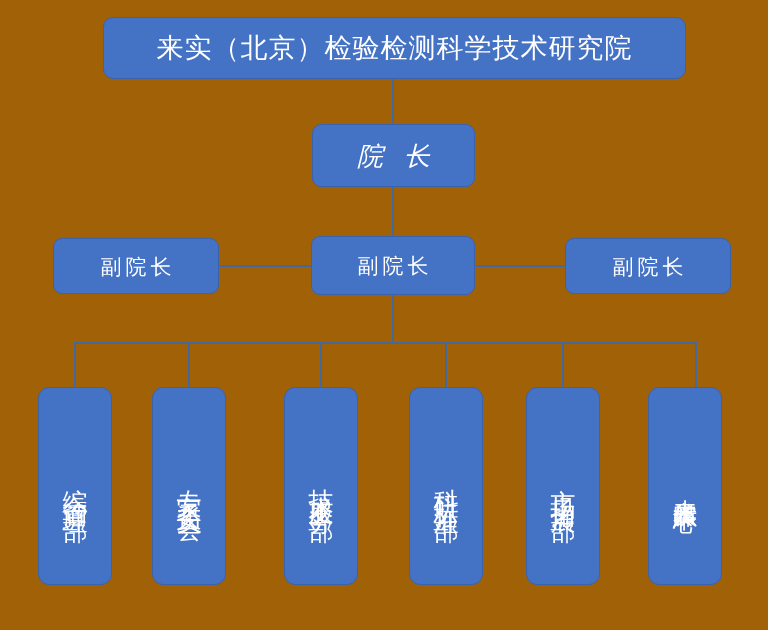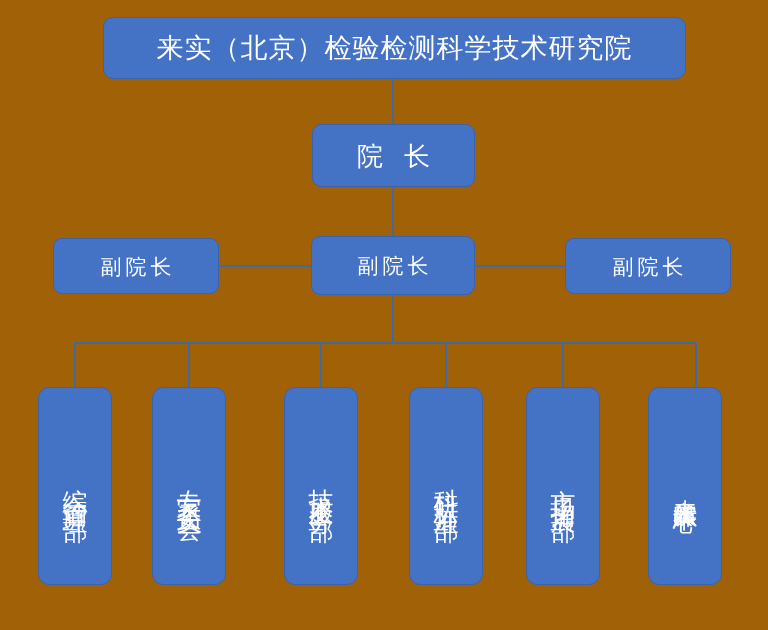--- a/index.html
+++ b/index.html
@@ -53,20 +53,21 @@
   }
 
   .node-director {
     left: 312px;
     top: 124px;
     width: 163px;
     height: 63px;
     font-size: 26px;
     letter-spacing: 7px;
     text-indent: 7px;
+    font-style: italic;
   }
 
   .node-vice {
     top: 238px;
     width: 166px;
     height: 56px;
     font-size: 21px;
     letter-spacing: 4px;
     text-indent: 4px;
   }

